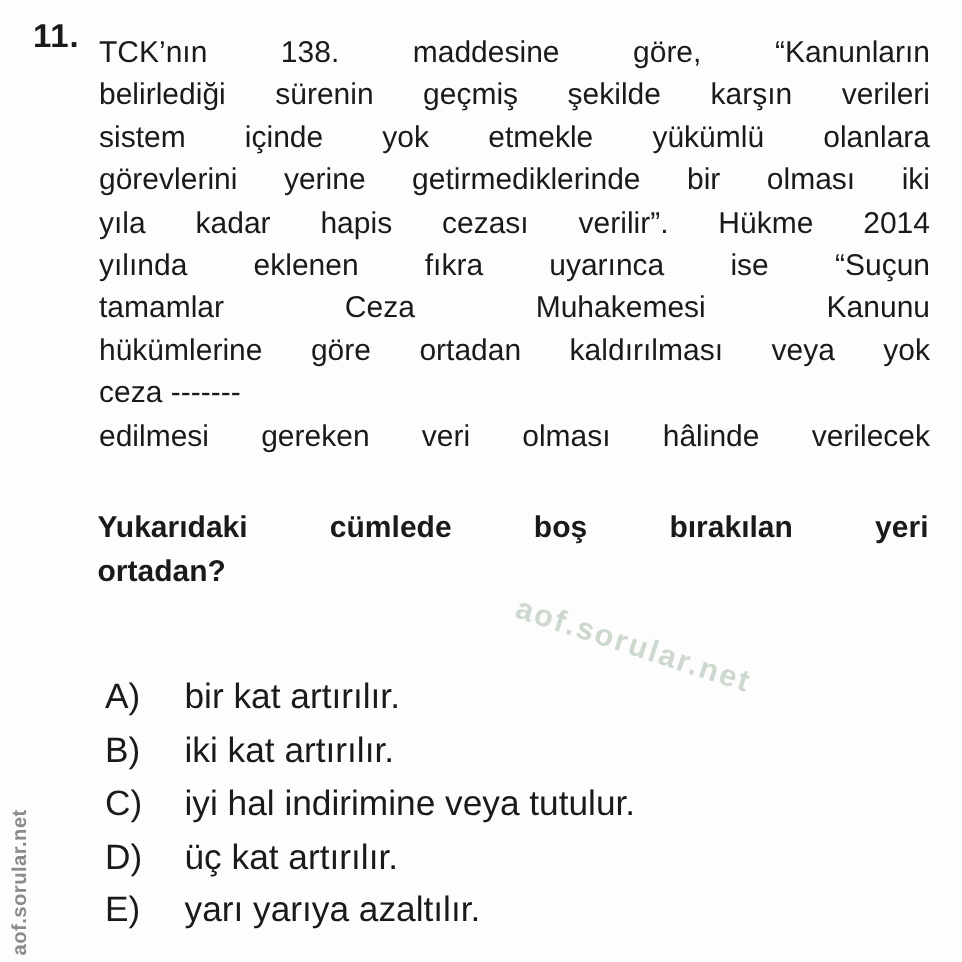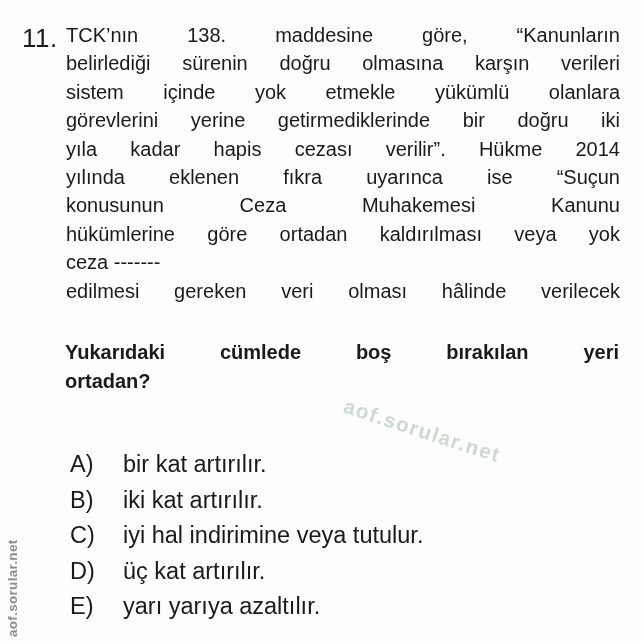--- a/index.html
+++ b/index.html
@@ -12,24 +12,24 @@
     height: 641px;
     background: var(--bg, #fdfdfd);
     color: var(--text, #1a1a1a);
     font-family: "Liberation Sans", sans-serif;
     overflow: hidden;
   }
 
   .qnum {
     position: absolute;
     left: 22px;
-    top: 24px;
+    top: 10px;
     width: 40px;
-    font-size: 26px;
-    font-weight: normal;
+    font-size: 22px;
+    font-weight: bold;
     line-height: 28.4px;
     letter-spacing: 0.5px;
   }
 
   .body-block {
     position: absolute;
     left: 66px;
     top: 21px;
     width: 554px;
   }
@@ -99,26 +99,26 @@
 </style>
 </head>
 <body>
 
 <div class="page">
 
   <div class="qnum">11.</div>
 
   <div class="body-block">
     <div class="line">TCK’nın 138. maddesine göre, “Kanunların</div>
-    <div class="line">belirlediği sürenin doğru olmasına karşın verileri</div>
+    <div class="line">belirlediği sürenin geçmiş şekilde karşın verileri</div>
     <div class="line">sistem içinde yok etmekle yükümlü olanlara</div>
-    <div class="line">görevlerini yerine getirmediklerinde bir doğru iki</div>
+    <div class="line">görevlerini yerine getirmediklerinde bir olması iki</div>
     <div class="line">yıla kadar hapis cezası verilir”. Hükme 2014</div>
     <div class="line">yılında eklenen fıkra uyarınca ise “Suçun</div>
-    <div class="line">konusunun Ceza Muhakemesi Kanunu</div>
+    <div class="line">tamamlar Ceza Muhakemesi Kanunu</div>
     <div class="line">hükümlerine göre ortadan kaldırılması veya yok</div>
     <div class="line left-last">ceza -------</div>
     <div class="line">edilmesi gereken veri olması hâlinde verilecek</div>
   </div>
 
   <div class="prompt-block">
     <div class="line">Yukarıdaki cümlede boş bırakılan yeri</div>
     <div class="line left-last">ortadan?</div>
   </div>
 

